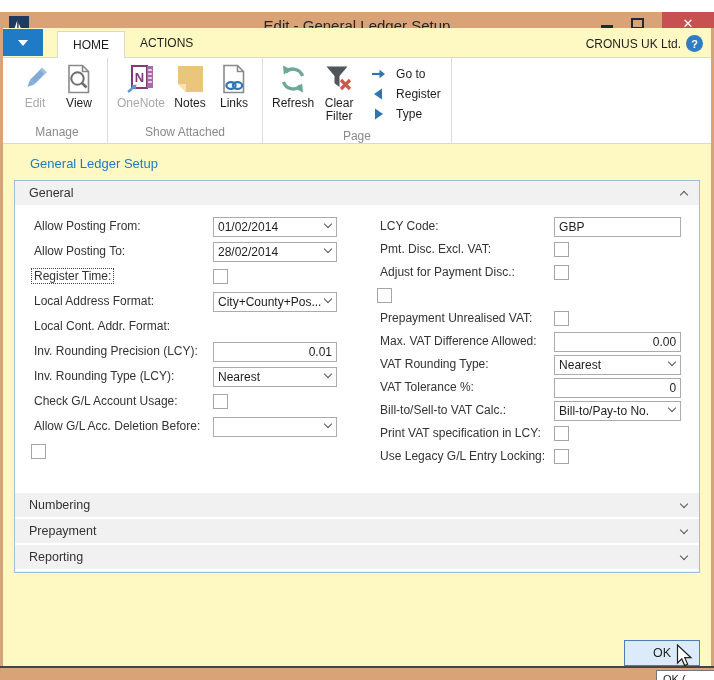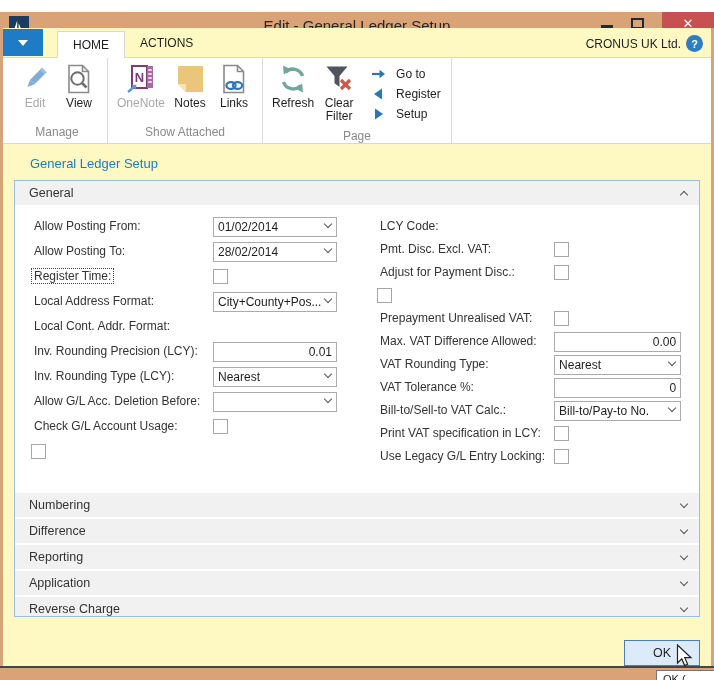--- a/index.html
+++ b/index.html
@@ -45,21 +45,21 @@
     min-width:44px; cursor:default; }
   .rbtn .ricon { width:32px; height:32px; }
   .rbtn .rlabel { font-size:12px; color:#1E1E1E; text-align:center; line-height:13px; margin-top:2px; white-space:pre-line; }
   .rbtn.disabled .rlabel { color:#A8A8A8; }
   .rlinks { display:flex; flex-direction:column; margin:4px 4px 3px 10px; }
   .rlink { display:flex; align-items:center; height:20px; font-size:12px; color:#1E1E1E; cursor:default; }
   .rlink svg { margin-right:5px; }
 
   
   .page-title { margin:12px 0 0 27px; font-size:13px; color:#1B7BC4; font-weight:400; }
-  .fasttabs { margin:9px 11px 0 11px; width:686px; height:437px; border:1px solid #9DBEDE;
+  .fasttabs { margin:9px 11px 0 11px; width:686px; height:393px; border:1px solid #9DBEDE;
     overflow:hidden; background:#fff; }
   .sect-head { height:24px; margin-bottom:2px; background:#F1F1F1; padding:0 12px 0 14px;
     display:flex; align-items:center; font-size:12.5px; color:#333; cursor:default; }
   .sect-head .sect-label { flex:1; }
   .chev { width:6px; height:6px; border-right:1.5px solid #555; border-bottom:1.5px solid #555;
     display:inline-block; transform:rotate(45deg); margin-top:-3px; }
   .chev.up { transform:rotate(225deg); margin-top:3px; }
 
   .fields { display:flex; padding:10px 0 0 16px; height:286px; }
   .col-left  { width:322px; }
@@ -234,21 +234,21 @@
                   </svg>
                 </span>
                 <span>Register</span>
               </div>
               <div class="rlink">
                 <span style="margin-right: 5px; display: inline-flex;">
                   <svg width="15" height="14" viewBox="0 0 15 14">
                     <polygon points="4,1.5 4,12.5 12,7" fill="#2E75B6"></polygon>
                   </svg>
                 </span>
-                <span>Setup</span>
+                <span>Type</span>
               </div>
             </div>
           </div>
           <div class="rgroup-label">Page</div>
         </div>
       </div>
 
     <div class="page-title">General Ledger Setup</div>
 
     <div class="fasttabs">
@@ -287,38 +287,39 @@
               <span class="field-label"><span class="ltext">Inv. Rounding Precision (LCY):</span></span>
               <span class="ctrl"><input class="textbox right" value="0.01" style=""></span>
             </div>
             <div class="field-row">
               <span class="field-label"><span class="ltext">Inv. Rounding Type (LCY):</span></span>
               <span class="ctrl">
                 <div class="combo">Nearest<span class="chev"></span></div>
               </span>
             </div>
             <div class="field-row">
+              <span class="field-label"><span class="ltext">Check G/L Account Usage:</span></span>
+              <span class="checkbox"></span>
+            </div>
+            <div class="field-row">
               <span class="field-label"><span class="ltext">Allow G/L Acc. Deletion Before:</span></span>
               <span class="ctrl">
                 <div class="combo">
                   <span class="chev"></span>
                 </div>
               </span>
             </div>
             <div class="field-row">
-              <span class="field-label"><span class="ltext">Check G/L Account Usage:</span></span>
-              <span class="checkbox"></span>
-            </div>
-            <div class="field-row">
               <span class="checkbox"></span>
             </div>
           </div>
         <div class="col-right">
             <div class="field-row">
               <span class="field-label"><span class="ltext">LCY Code:</span></span>
+              <span class="ctrl"><input class="textbox" value="GBP" style=""></span>
             </div>
             <div class="field-row">
               <span class="field-label"><span class="ltext">Pmt. Disc. Excl. VAT:</span></span>
               <span class="checkbox"></span>
             </div>
             <div class="field-row">
               <span class="field-label"><span class="ltext">Adjust for Payment Disc.:</span></span>
               <span class="checkbox"></span>
             </div>
             <div class="field-row">
@@ -357,21 +358,21 @@
               <span class="checkbox"></span>
             </div>
           </div>
       </div>
       <div>
           <div class="sect-head">
             <span class="sect-label">Numbering</span>
             <span class="chev"></span>
           </div>
           <div class="sect-head">
-            <span class="sect-label">Difference</span>
+            <span class="sect-label">Prepayment</span>
             <span class="chev"></span>
           </div>
           <div class="sect-head">
             <span class="sect-label">Reporting</span>
             <span class="chev"></span>
           </div>
           <div class="sect-head">
             <span class="sect-label">Application</span>
             <span class="chev"></span>
           </div>

